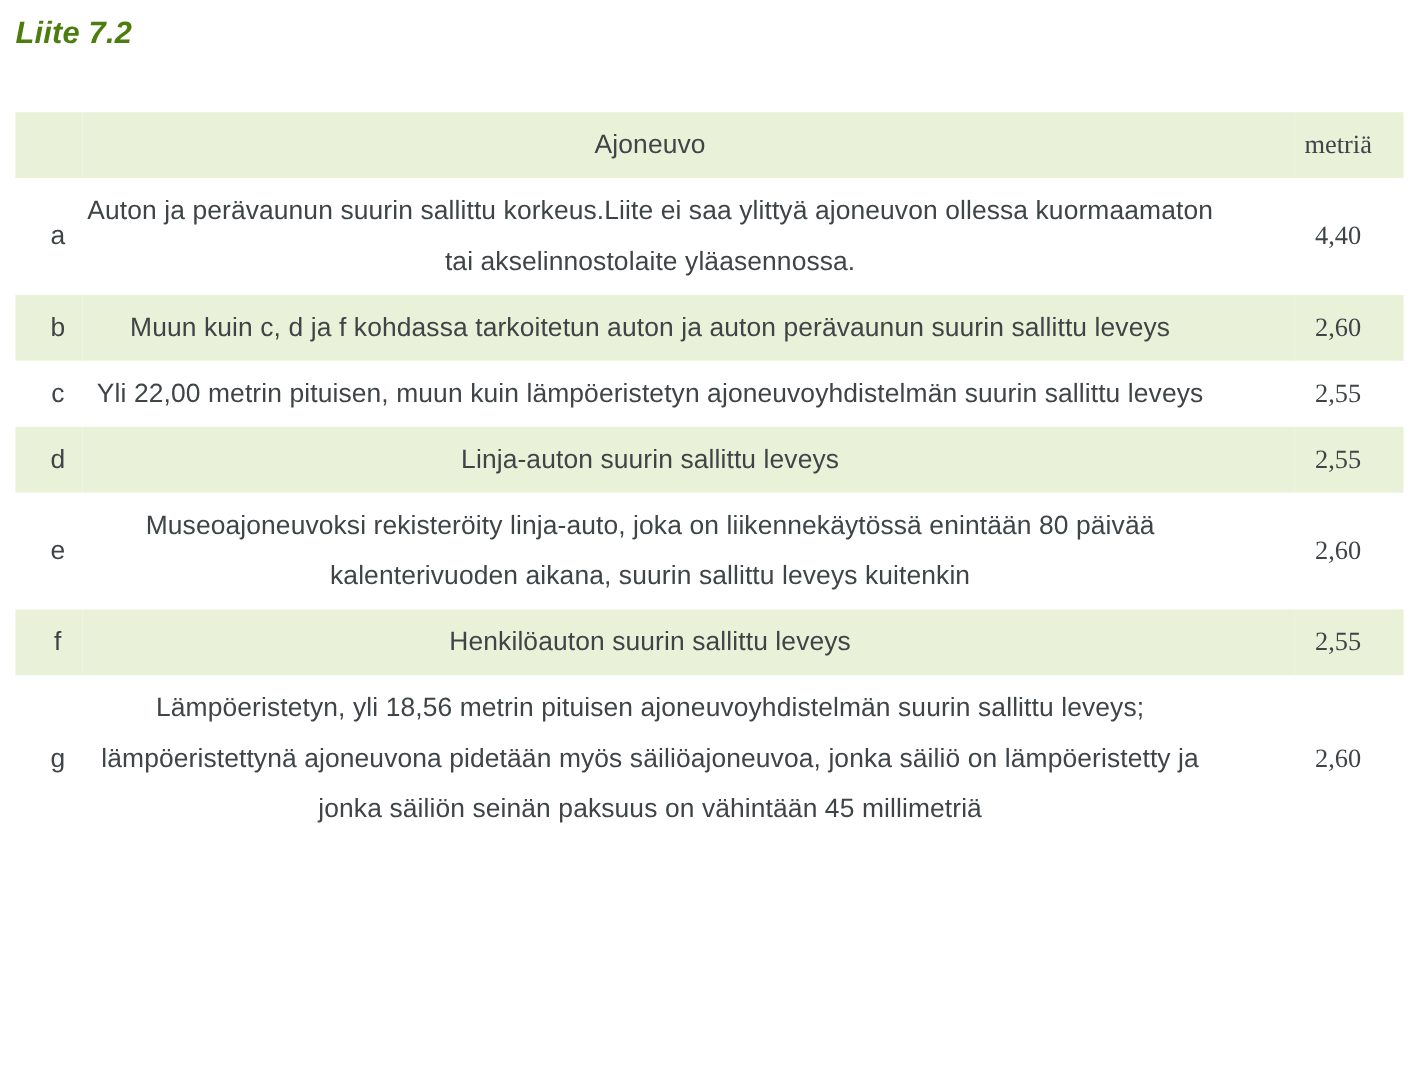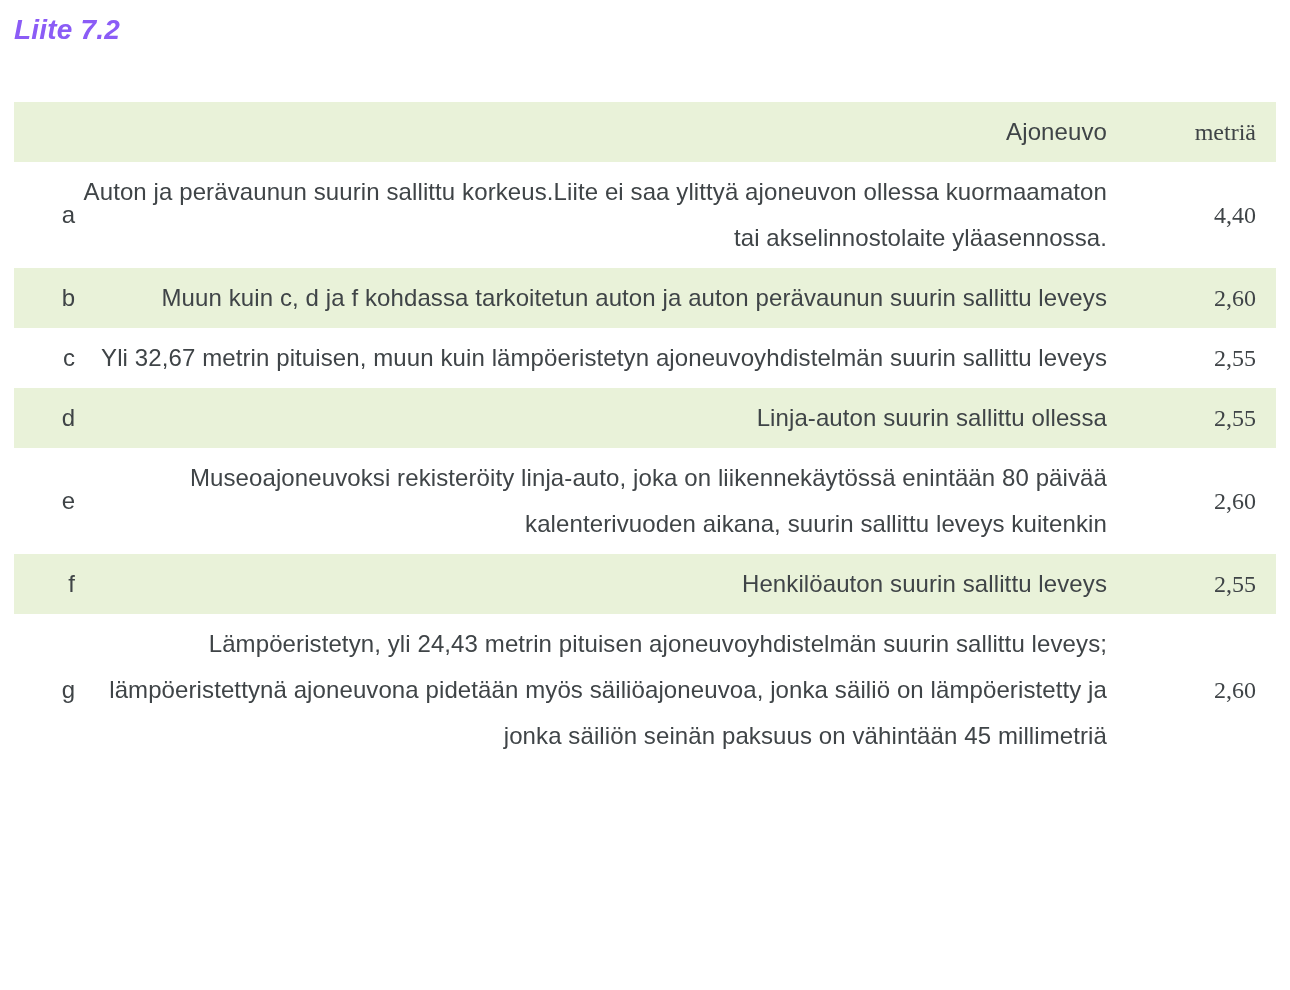--- a/index.html
+++ b/index.html
@@ -11,21 +11,21 @@
     overflow: hidden;
   }
   .page {
     padding: 0 14px;
   }
   .doc-title {
     margin-top: 14px;
     font-size: 28px;
     font-weight: bold;
     font-style: italic;
-    color: #8b5cf6;
+    color: #4d7c0f;
     letter-spacing: 0.2px;
   }
   .intro {
     margin-top: 52px;
     font-size: 24px;
     line-height: 47px;
     color: #3f4447;
     max-width: 1120px;
     letter-spacing: 0.1px;
   }
@@ -37,21 +37,21 @@
     font-size: 24px;
     color: #3f4447;
   }
   col.c-letter { width: 61px; }
   col.c-desc   { width: 1102px; }
   col.c-value  { width: 99px; }
   tr.shaded { background: #e9f2d9; }
   tr.plain  { background: #ffffff; }
   th, td {
     font-weight: normal;
-    text-align: right;
+    text-align: center;
     vertical-align: middle;
     padding-top: 7px;
     padding-bottom: 7px;
     line-height: 46px;
   }
   .cell-letter { padding-left: 16px; }
   .cell-desc   { padding-right: 70px; letter-spacing: 0.1px; }
   .cell-value  { padding-right: 20px; font-family: Liberation Serif, serif; }
 </style>
 </head>
@@ -81,39 +81,39 @@
         <td class="cell-desc">Auton ja perävaunun suurin sallittu korkeus.Liite ei saa ylittyä ajoneuvon ollessa kuormaamaton tai akselinnostolaite yläasennossa.</td>
         <td class="cell-value">4,40</td>
       </tr>
       <tr class="shaded">
         <td class="cell-letter">b</td>
         <td class="cell-desc">Muun kuin c, d ja f kohdassa tarkoitetun auton ja auton perävaunun suurin sallittu leveys</td>
         <td class="cell-value">2,60</td>
       </tr>
       <tr class="plain">
         <td class="cell-letter">c</td>
-        <td class="cell-desc">Yli 32,67 metrin pituisen, muun kuin lämpöeristetyn ajoneuvoyhdistelmän suurin sallittu leveys</td>
+        <td class="cell-desc">Yli 22,00 metrin pituisen, muun kuin lämpöeristetyn ajoneuvoyhdistelmän suurin sallittu leveys</td>
         <td class="cell-value">2,55</td>
       </tr>
       <tr class="shaded">
         <td class="cell-letter">d</td>
-        <td class="cell-desc">Linja-auton suurin sallittu ollessa</td>
+        <td class="cell-desc">Linja-auton suurin sallittu leveys</td>
         <td class="cell-value">2,55</td>
       </tr>
       <tr class="plain">
         <td class="cell-letter">e</td>
         <td class="cell-desc">Museoajoneuvoksi rekisteröity linja-auto, joka on liikennekäytössä enintään 80 päivää kalenterivuoden aikana, suurin sallittu leveys kuitenkin</td>
         <td class="cell-value">2,60</td>
       </tr>
       <tr class="shaded">
         <td class="cell-letter">f</td>
         <td class="cell-desc">Henkilöauton suurin sallittu leveys</td>
         <td class="cell-value">2,55</td>
       </tr>
       <tr class="plain">
         <td class="cell-letter">g</td>
-        <td class="cell-desc">Lämpöeristetyn, yli 24,43 metrin pituisen ajoneuvoyhdistelmän suurin sallittu leveys; lämpöeristettynä ajoneuvona pidetään myös säiliöajoneuvoa, jonka säiliö on lämpöeristetty ja jonka säiliön seinän paksuus on vähintään 45 millimetriä</td>
+        <td class="cell-desc">Lämpöeristetyn, yli 18,56 metrin pituisen ajoneuvoyhdistelmän suurin sallittu leveys; lämpöeristettynä ajoneuvona pidetään myös säiliöajoneuvoa, jonka säiliö on lämpöeristetty ja jonka säiliön seinän paksuus on vähintään 45 millimetriä</td>
         <td class="cell-value">2,60</td>
       </tr>
     </tbody>
   </table>
 
 </div>
 
 </body></html>

